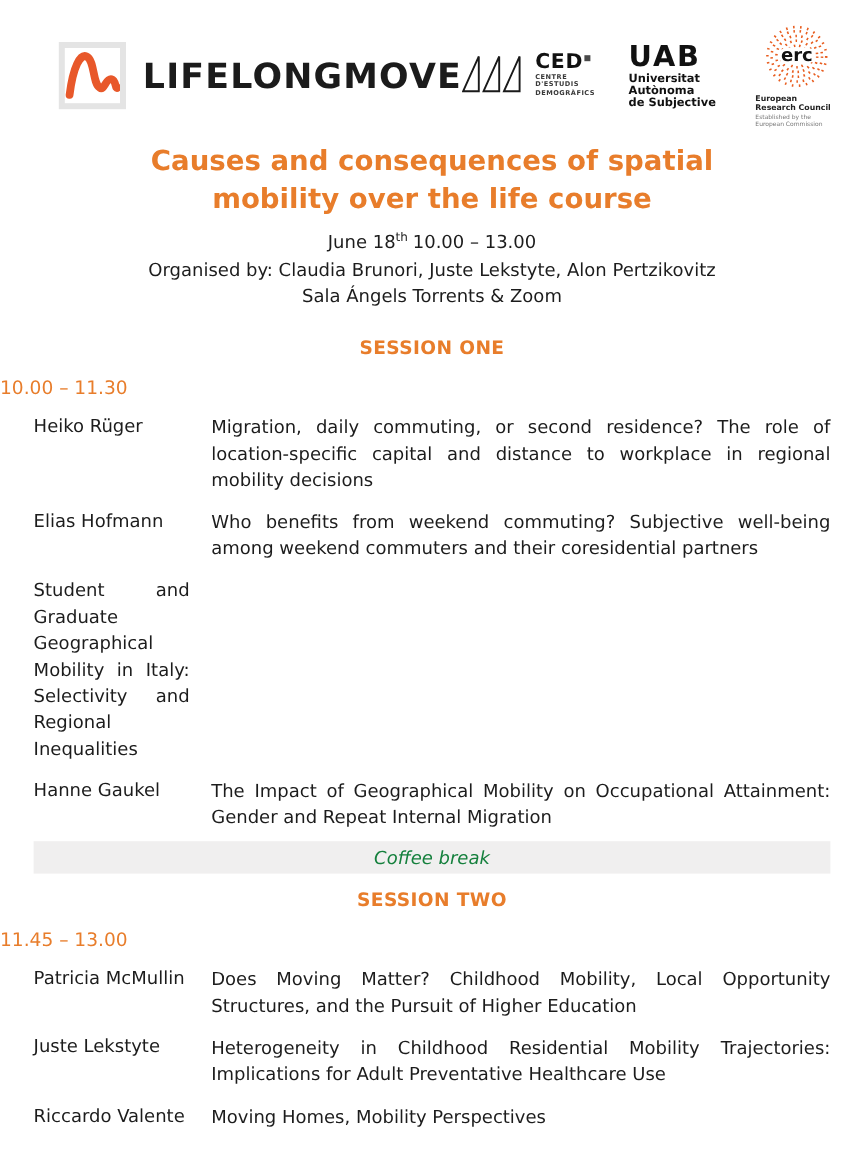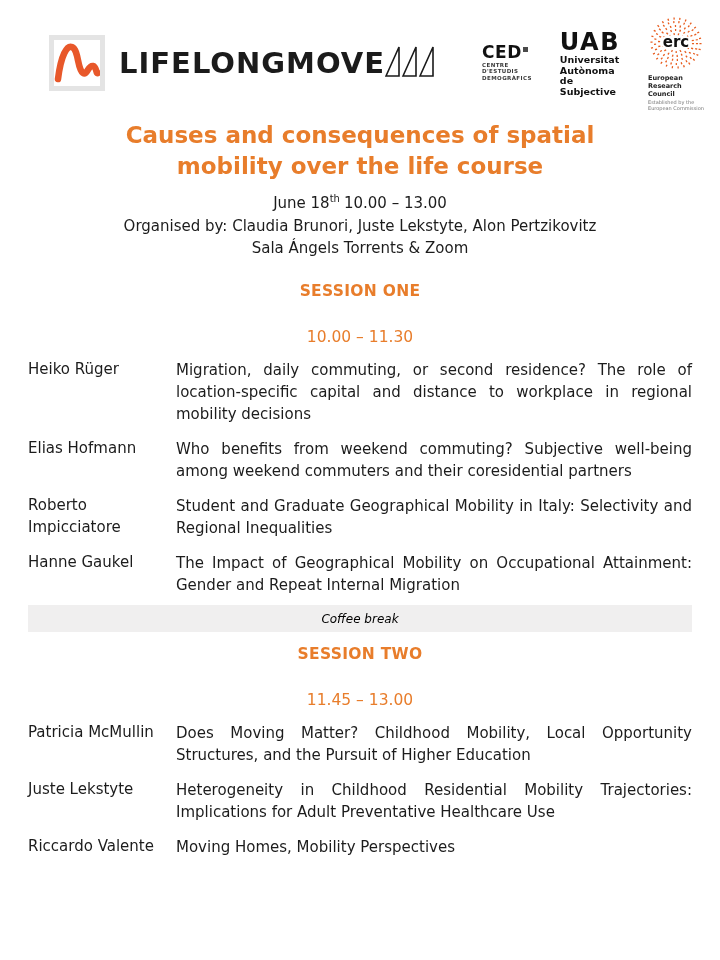--- a/index.html
+++ b/index.html
@@ -28,21 +28,21 @@
   .llm-box{
     width:56px;height:56px;border:5px solid #E4E4E4;background:#fff;
     display:flex;align-items:center;justify-content:center;
   }
   .wave-path{stroke:var(--wave-orange);fill:none;stroke-width:6.5;stroke-linecap:round;}
   .llm-text{font-size:29px;font-weight:800;letter-spacing:1px;color:#1b1b1b;}
 
   .partners{display:flex;align-items:center;gap:28px;}
   .ced{display:flex;align-items:center;gap:7px;}
   .ced-zigzag path{stroke:#1a1a1a;fill:none;stroke-width:1.6;}
-  .ced-textblock{display:flex;flex-direction:column;line-height:1;margin-left:36px;}
+  .ced-textblock{display:flex;flex-direction:column;line-height:1;}
   .ced-name{font-size:17px;font-weight:800;color:#111;letter-spacing:.5px;}
   .ced-mark{display:inline-block;width:5px;height:5px;background:#4a4a4a;vertical-align:super;margin-left:1px;}
   .ced-sub{font-size:5.5px;font-weight:700;color:#3a3a3a;letter-spacing:.4px;margin-top:2px;}
 
   .uab{display:flex;flex-direction:column;align-items:flex-start;line-height:1.1;}
   .uab-name{font-size:24px;font-weight:800;letter-spacing:1.5px;color:#111;}
   .uab-sub{font-size:9.5px;font-weight:700;color:#111;}
 
   .erc{display:flex;flex-direction:column;align-items:center;}
   .erc-ring{stroke:var(--erc-orange);fill:none;stroke-width:2.1;}
@@ -57,36 +57,36 @@
   }
   .meta{margin-top:10px;text-align:center;font-size:15px;line-height:1.5;color:var(--text);}
   .meta sup{font-size:10px;}
   .meta .t{margin-left:4px;}
 
   
   .session-heading{
     margin-top:22px;text-align:center;
     font-size:15.5px;font-weight:700;color:var(--accent);letter-spacing:.3px;
   }
-  .session-time{margin-top:28px;text-align:center;font-size:15.5px;color:var(--accent);}
+  .session-time{margin-top:15px;font-size:15.5px;color:var(--accent);}
 
   .content{width:664px;margin:0 auto;}
   .talks{margin-top:4px;}
   .talk-row{
     display:grid;grid-template-columns:130px 1fr;column-gap:18px;
     margin-top:13px;
   }
   .speaker{font-size:15px;line-height:1.45;color:var(--text);}
   .talk-title{font-size:15px;line-height:1.47;text-align:justify;color:var(--text);}
 
   .break-band{
     margin-top:9px;height:27px;background:var(--break-band);
     display:flex;align-items:center;justify-content:center;
   }
-  .break-label{font-style:italic;font-size:12px;color:#000000;}
+  .break-label{font-style:italic;font-size:15px;color:#15803d;}
 </style>
 </head>
 <body>
 
 <div class="page">
 
   <header class="logos">
     <div class="llm">
       <span class="llm-box">
         <svg width="46" height="42" viewBox="0 0 46 42">
@@ -152,21 +152,20 @@
     <div class="talks">
       <div class="talk-row">
         <div class="speaker">Heiko Rüger</div>
         <div class="talk-title">Migration, daily commuting, or second residence? The role of location-specific capital and distance to workplace in regional mobility decisions</div>
       </div>
       <div class="talk-row">
         <div class="speaker">Elias Hofmann</div>
         <div class="talk-title">Who benefits from weekend commuting? Subjective well-being among weekend commuters and their coresidential partners</div>
       </div>
       <div class="talk-row">
-        <div class="speaker">Roberto Impicciatore</div>
         <div class="talk-title">Student and Graduate Geographical Mobility in Italy: Selectivity and Regional Inequalities</div>
       </div>
       <div class="talk-row">
         <div class="speaker">Hanne Gaukel</div>
         <div class="talk-title">The Impact of Geographical Mobility on Occupational Attainment: Gender and Repeat Internal Migration</div>
       </div>
     </div>
 
     <div class="break-band">
       <span class="break-label">Coffee break</span>

